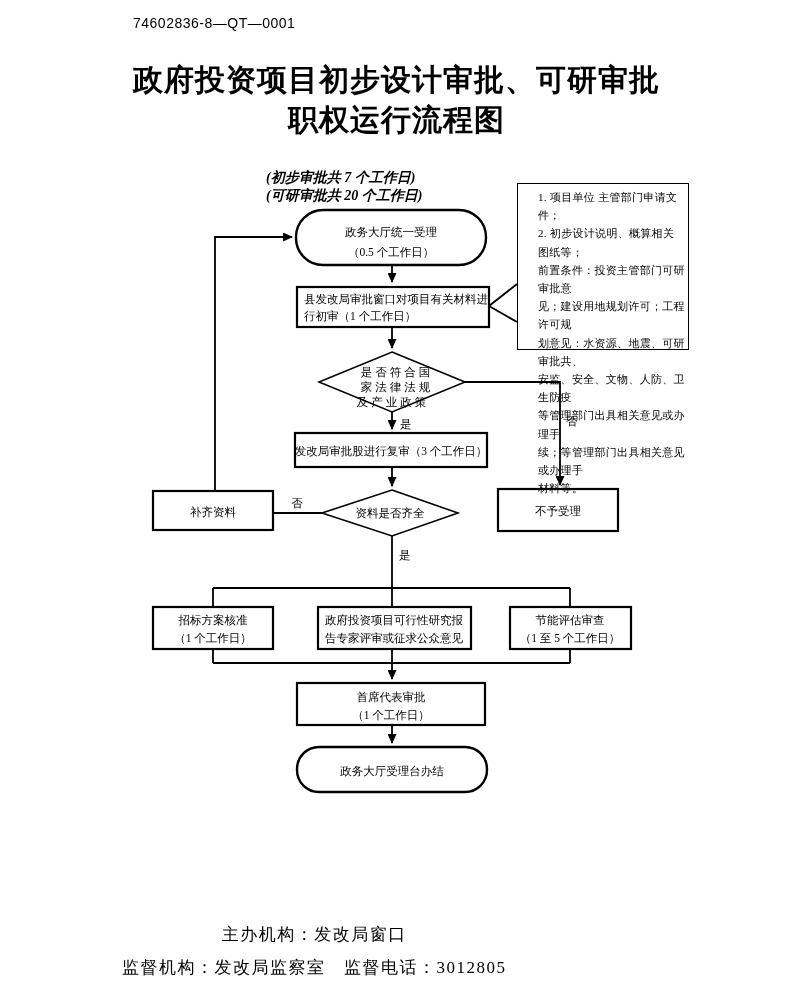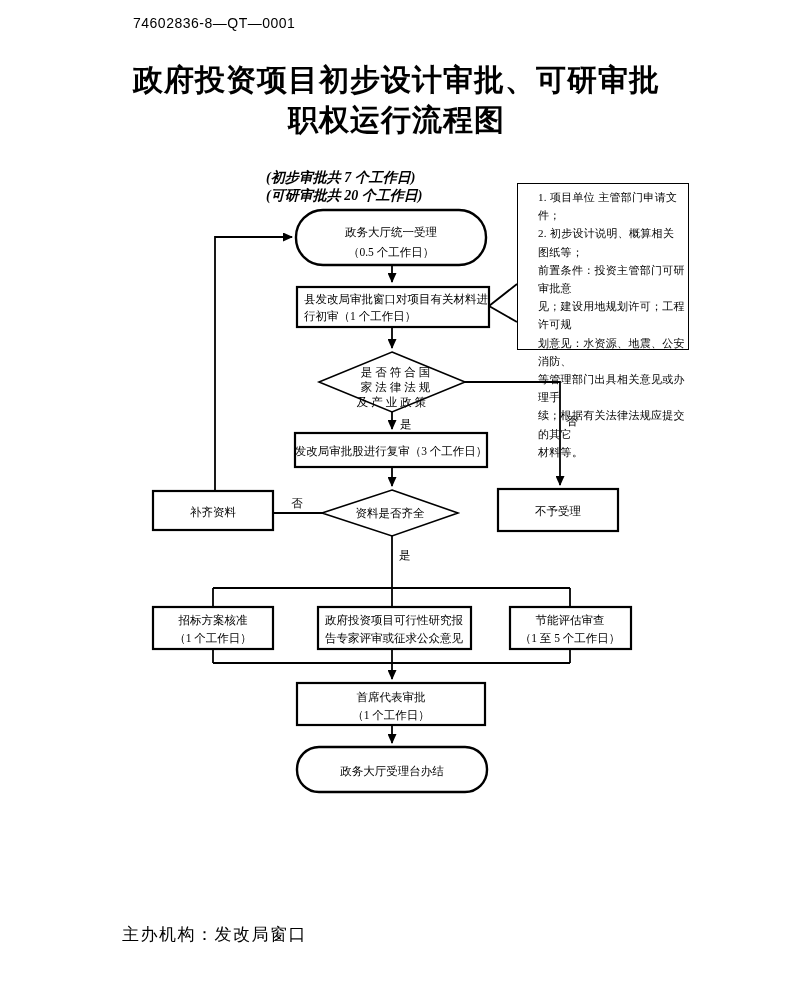--- a/index.html
+++ b/index.html
@@ -40,23 +40,24 @@
   <div class="subtitle">
     <div>(初步审批共 7 个工作日)</div>
     <div>(可研审批共 20 个工作日)</div>
   </div>
 
   <div class="note-box">
     <div>1. 项目单位 主管部门申请文件；</div>
     <div>2. 初步设计说明、概算相关图纸等；</div>
     <div>前置条件：投资主管部门可研审批意</div>
     <div>见；建设用地规划许可；工程许可规</div>
-    <div>划意见：水资源、地震、公安消防、</div>
+    <div>划意见：水资源、地震、可研审批共、</div>
+    <div>安监、安全、文物、人防、卫生防疫</div>
     <div>等管理部门出具相关意见或办理手</div>
-    <div>续；根据有关法律法规应提交的其它</div>
+    <div>续；等管理部门出具相关意见或办理手</div>
     <div>材料等。</div>
   </div>
 
   <svg class="flow" width="793" height="997" viewBox="0 0 793 997">
     <defs>
       <marker id="arr" markerUnits="userSpaceOnUse" markerWidth="11" markerHeight="9" refX="9" refY="4.5" orient="auto">
         <path d="M0,0 L10,4.5 L0,9 Z" fill="#000"></path>
       </marker>
     </defs>
 
@@ -126,15 +127,16 @@
     <rect class="shape w22" x="297" y="683" width="188" height="42"></rect>
     <text class="ctr" x="391" y="701">首席代表审批</text>
     <text class="ctr" x="391" y="719">（1 个工作日）</text>
 
     <rect class="shape w24" x="297" y="747" width="190" height="45" rx="22" ry="22"></rect>
     <text class="ctr" x="392" y="775">政务大厅受理台办结</text>
   </svg>
 
   <div class="footer">
     <div>主办机构：发改局窗口</div>
+    <div>监督机构：发改局监察室　监督电话：3012805</div>
   </div>
 
 </div>
 
 </body></html>

